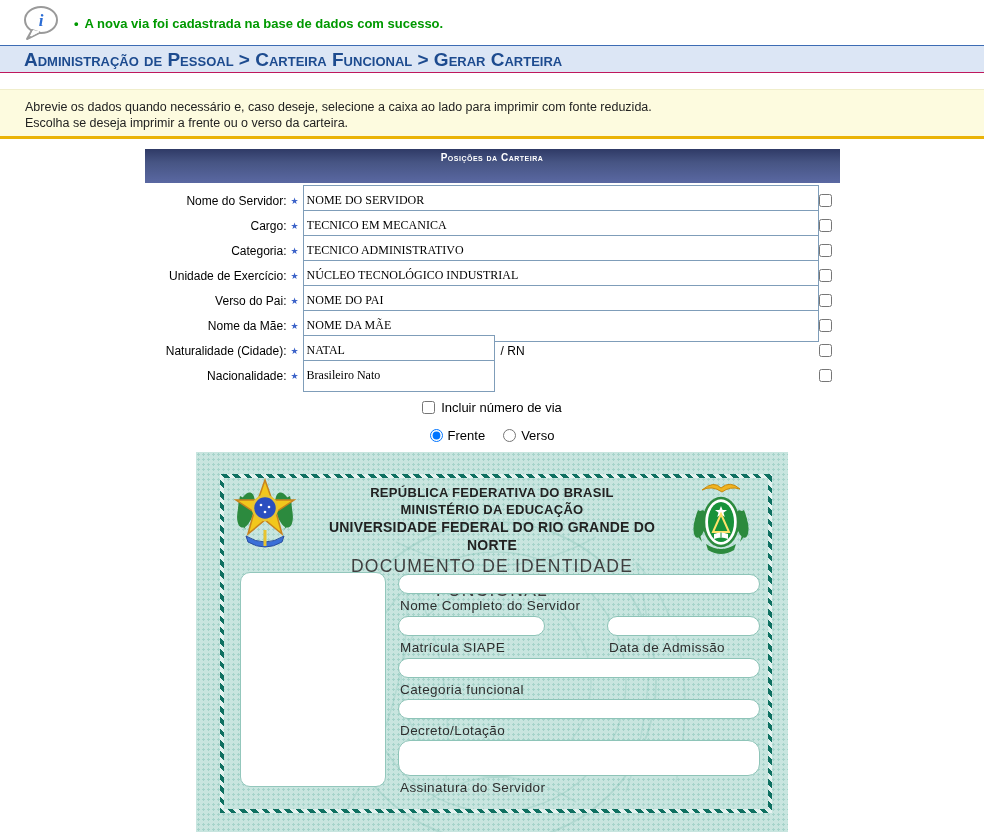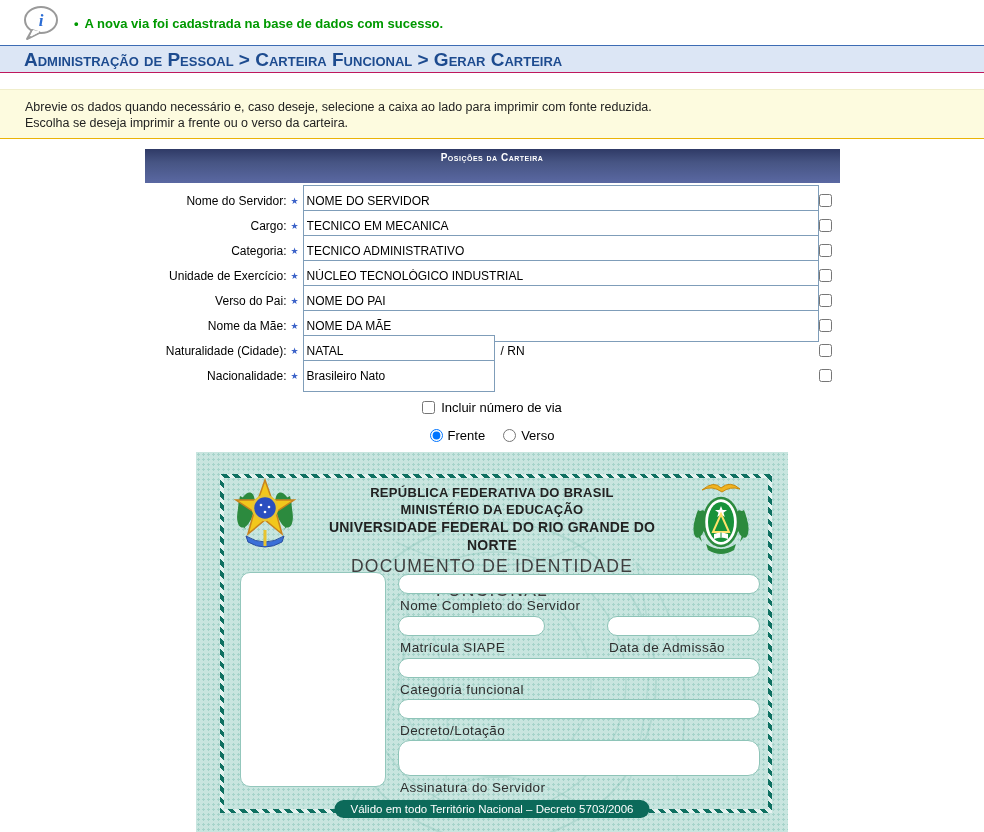--- a/index.html
+++ b/index.html
@@ -24,42 +24,42 @@
     font-variant: small-caps;
     font-weight: bold; font-size: 19px;
     color: #1d4b8f;
     height: 28px;
   }
   
   .instructions {
     margin-top: 16px;
     background: #fdfbdf;
     border-top: 1px solid #f0eecb;
-    border-bottom: 1px solid #eab308;
+    border-bottom: 3px solid #eab308;
     padding: 9px 25px;
     font-size: 12.5px; color: #222;
     line-height: 16px;
     height: 50px;
   }
   
   .form-wrap { width: 695px; margin: 10px auto 0 auto; }
   .form-title {
     height: 34px;
     background: linear-gradient(#2f3a66, #475584 40%, #5a68a2);
     color: #fff; text-align: center;
     font-variant: small-caps; font-weight: bold; font-size: 10px;
     letter-spacing: 0.5px; line-height: 18px;
   }
   .rows { padding-top: 5px; }
   .row { display: flex; align-items: center; height: 25px; }
   .lbl { width: 142px; text-align: right; flex: 0 0 auto; font-size: 12px; color: #000; }
   .star { color: #3b62c8; font-size: 9px; margin: 0 4px 0 4px; flex: 0 0 auto; }
   .txt {
     height: 32px; border: 1px solid #7f9db9; background: #fff;
-    font-family: Liberation Sans, sans-serif; font-size: 12px;
+    font-family: Liberation Serif, serif; font-size: 12px;
     padding: 1px 3px; color: #000;
   }
   .txt.long { width: 516px; }
   .txt.short { width: 192px; }
   .suffix { margin-left: 6px; font-size: 12px; }
   .row .cb { margin-left: auto; margin-right: 8px; width: 13px; height: 13px; }
   .center-row { display: flex; justify-content: center; align-items: center; margin-top: 12px; font-size: 13px; }
   .center-row label { margin-left: 6px; }
   .radio-row { display: flex; justify-content: center; align-items: center; margin-top: 13px; font-size: 13px; gap: 4px; }
   .radio-row .opt { display: flex; align-items: center; gap: 5px; margin: 0 7px; }
@@ -281,20 +281,19 @@
 
     <div class="bar" style="left:202px; top:206px; width:362px;"></div>
     <div class="card-lbl" style="left:204px; top:230px;">Categoria funcional</div>
 
     <div class="bar" style="left:202px; top:247px; width:362px;"></div>
     <div class="card-lbl" style="left:204px; top:271px;">Decreto/Lotação</div>
 
     <div class="bar" style="left:202px; top:288px; width:362px; height:36px; border-radius:12px;"></div>
     <div class="card-lbl" style="left:204px; top:328px;">Assinatura do Servidor</div>
 
-    <div class="pill">Válido em todo Território Nacional – Decreto 5703/2006</div>
   </div>
 
   <div class="footer-bar">
     <button class="btn">Gerar Carteira</button>
     <button class="btn">Cancelar</button>
   </div>
 </div>
 
 </body></html>

